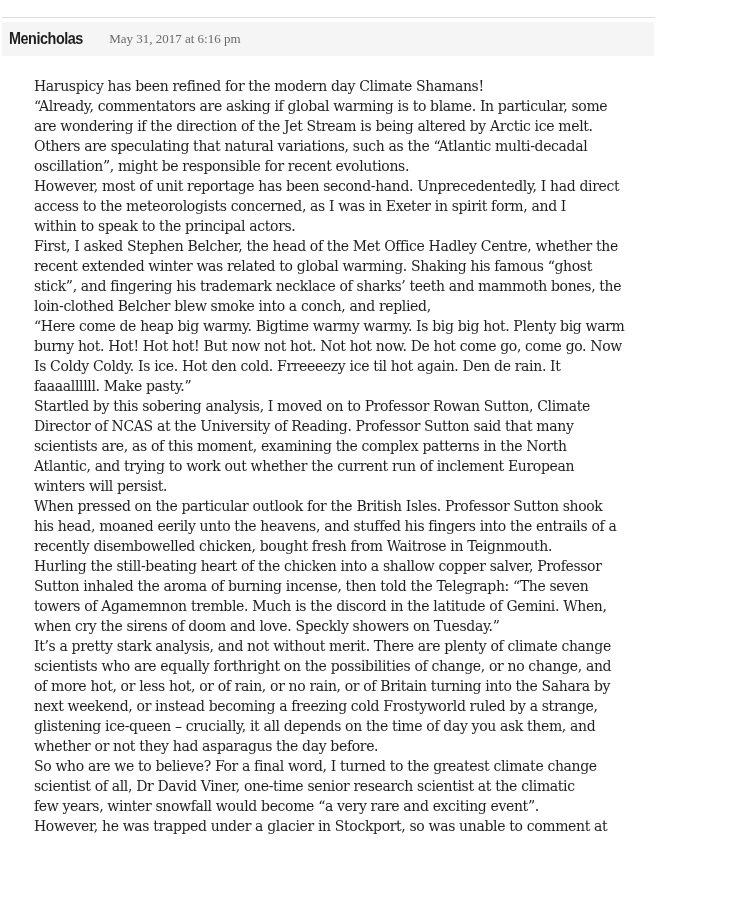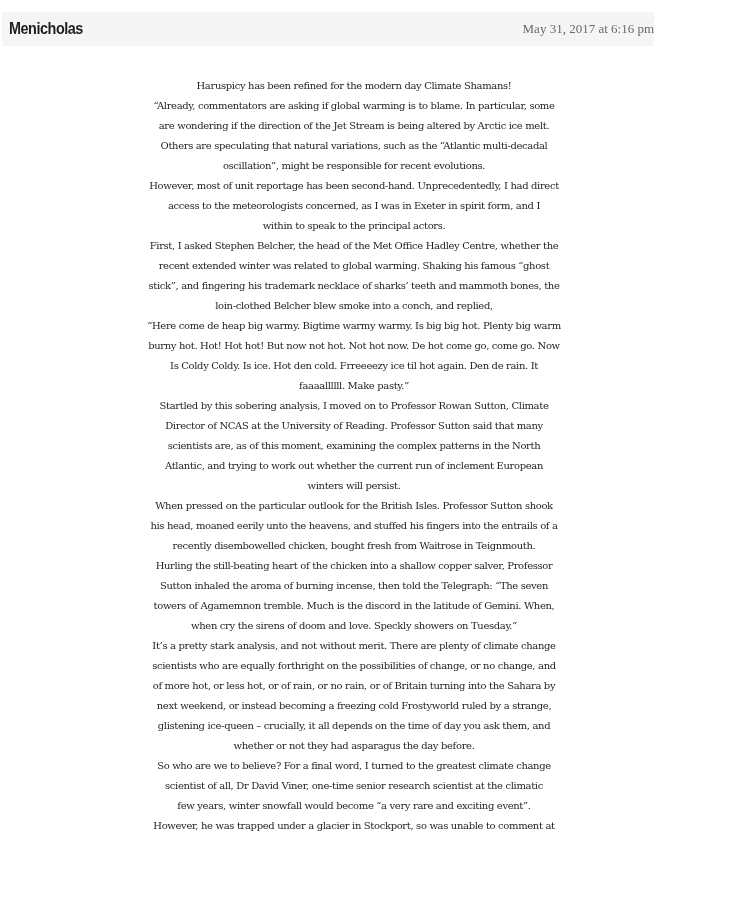--- a/index.html
+++ b/index.html
@@ -2,42 +2,41 @@
 <html><head>
 <meta charset="utf-8">
 <style>
   html, body { margin: 0; padding: 0; background: #ffffff; }
   body { width: 729px; height: 913px; position: relative; overflow: hidden; }
   .topline {
     position: absolute; left: 2px; top: 17px; width: 653px; height: 1px;
     background: #dcdcdc;
   }
   .comment-header {
-    position: absolute; left: 2px; top: 12px; width: 652px; height: 34px;
+    position: absolute; left: 2px; top: 22px; width: 652px; height: 34px;
     background: #f5f5f5;
     display: flex; align-items: center;
-    box-sizing: border-box; padding-left: 7px; justify-content: space-between;
+    box-sizing: border-box; padding-left: 7px;
   }
   .author {
     font-family: "Liberation Sans", sans-serif;
     font-weight: bold; font-size: 16px; color: #1e1e1e;
     letter-spacing: -0.5px;
     transform: scaleX(0.9); transform-origin: left center;
     display: inline-block; margin-right: -6px;
   }
   .date {
     font-family: "Liberation Serif", serif;
-    font-size: 13px; color: #6a6a6a; margin-left: 8px;
+    font-size: 13px; color: #6a6a6a; margin-left: 24px;
   }
   .comment-body {
     position: absolute; left: 34px; top: 76px; width: 640px;
     font-family: "DejaVu Serif", serif;
-    font-size: 10px; line-height: 20px; color: #1f1f1f;
+    font-size: 14px; line-height: 20px; color: #1f1f1f;
     letter-spacing: -0.35px;
-    text-align: center;
   }
   .line { white-space: nowrap; height: 20px; }
 </style>
 </head>
 <body>
 
 <div class="topline"></div>
 
 <div class="comment-header">
   <span class="author">Menicholas</span>

